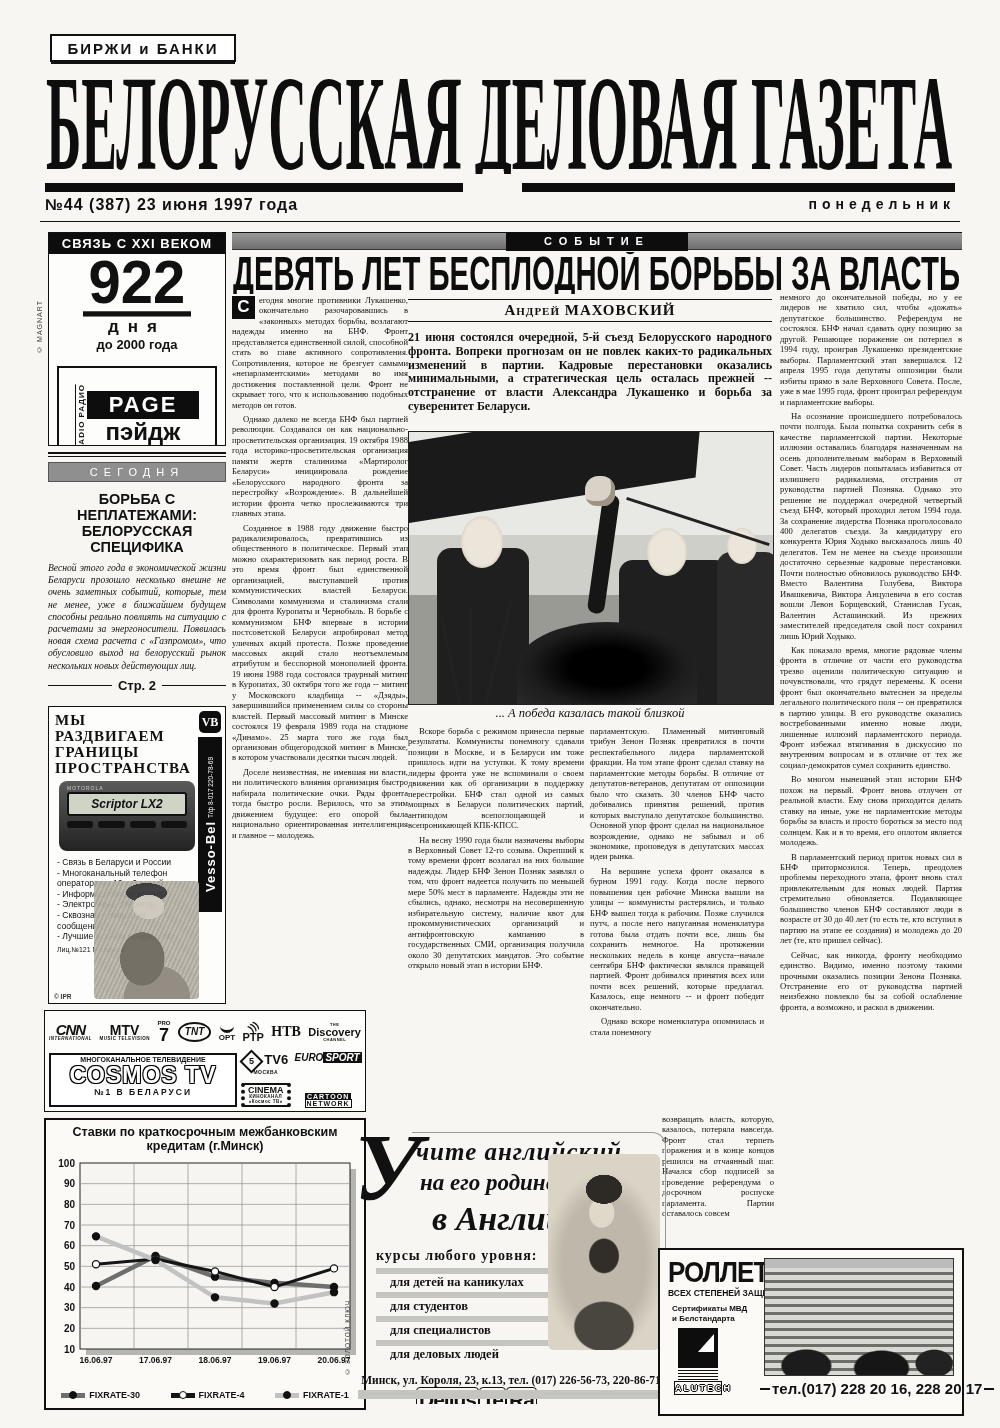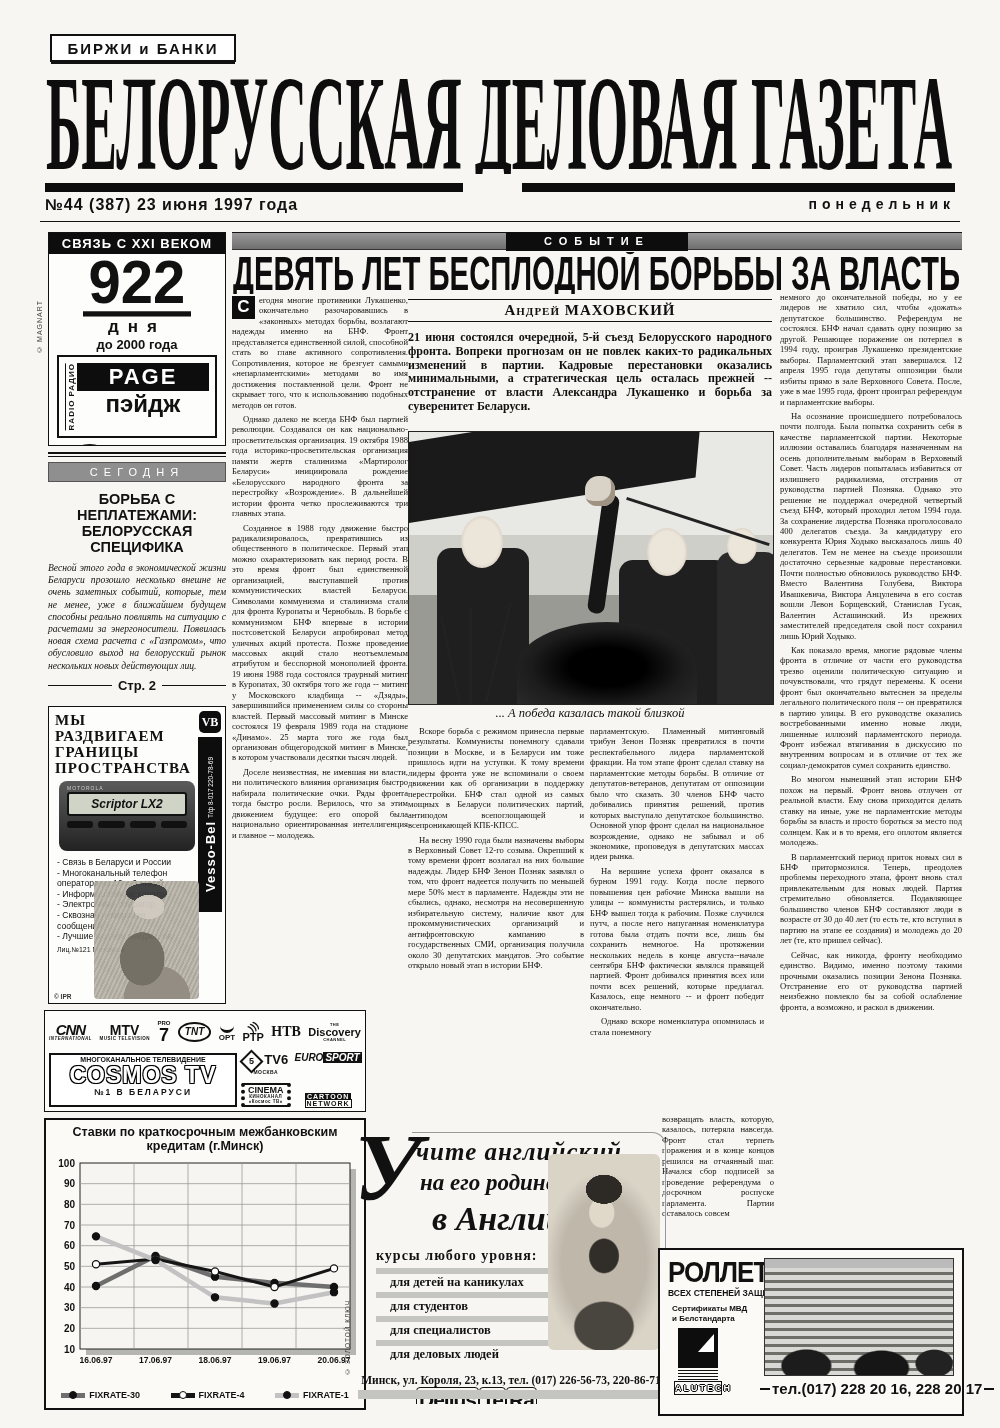--- a/index.html
+++ b/index.html
@@ -19,21 +19,21 @@
   .toprule{left:40px;top:221px;width:920px;border-top:1.5px solid #111;}
   
   .box{border:1.5px solid #111;background:#fdfdfb;box-sizing:border-box;}
   .ad922{left:48px;top:232px;width:178px;height:214px;text-align:center;overflow:hidden;}
   .ad922 .hdr{background:#0d0d0d;color:#fff;font-family:"Liberation Sans",sans-serif;
     font-weight:bold;font-size:13px;letter-spacing:1px;padding:3px 0;}
   .n922{font-family:"Liberation Sans",sans-serif;font-weight:900;font-size:58px;line-height:56px;
     display:inline-block;border-bottom:5px solid #111;padding:0 6px;transform:scaleY(1.05);}
   .dnya{font-family:"Liberation Sans",sans-serif;font-weight:900;font-size:17px;letter-spacing:9px;margin-top:2px;}
   .do2000{font-family:"Liberation Sans",sans-serif;font-weight:bold;font-size:13px;}
-  .pageunit{display:flex;align-items:flex-start;justify-content:center;margin:3px 8px 2px;border:2px solid #111;padding:6px;}
+  .pageunit{display:flex;align-items:center;justify-content:center;margin:14px 8px 2px;border:2px solid #111;padding:16px;}
   .radio-vert{writing-mode:vertical-rl;transform:rotate(180deg);font-family:"Liberation Sans",sans-serif;
     font-weight:bold;font-size:8px;letter-spacing:1px;border-right:1px solid #111;padding:0 1px;}
   .pagestack{flex:1;}
   .pagebox{background:#0d0d0d;color:#fff;font-family:"Liberation Sans",sans-serif;font-weight:900;
     font-size:22px;letter-spacing:2px;padding:1px 0;}
   .peydzh{font-family:"Liberation Sans",sans-serif;font-weight:900;font-size:24px;line-height:26px;}
   .phone922{font-family:"Liberation Sans",sans-serif;font-weight:900;font-size:20px;margin-top:2px;}
   .magnart{left:36px;top:300px;writing-mode:vertical-rl;transform:rotate(180deg);
     font-family:"Liberation Sans",sans-serif;font-size:7px;letter-spacing:1px;color:#444;}
   .dbl-rule{left:48px;top:452px;width:178px;border-top:2px solid #111;border-bottom:1px solid #111;height:2px;}

